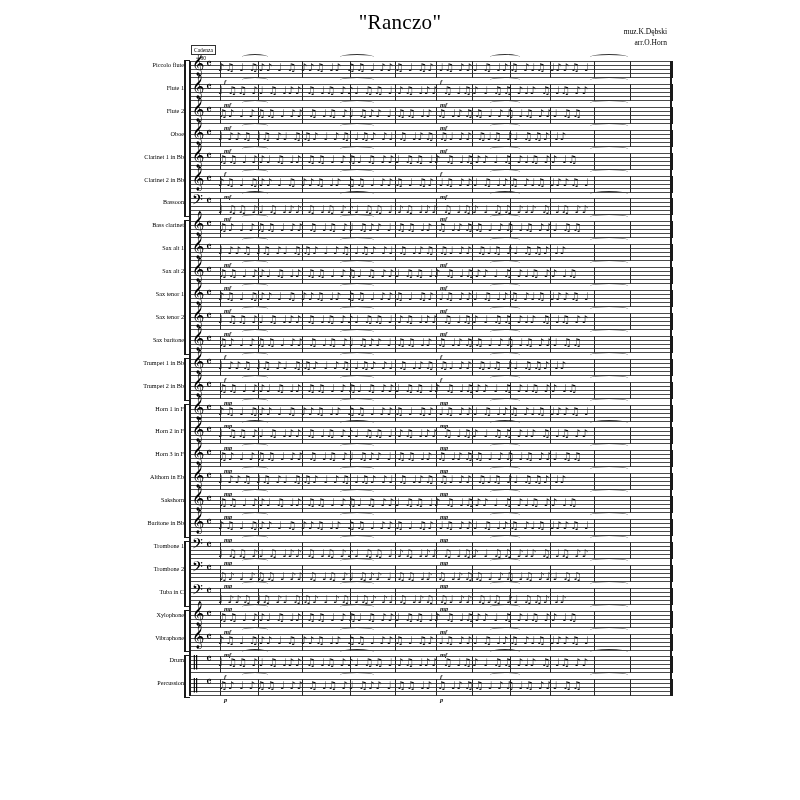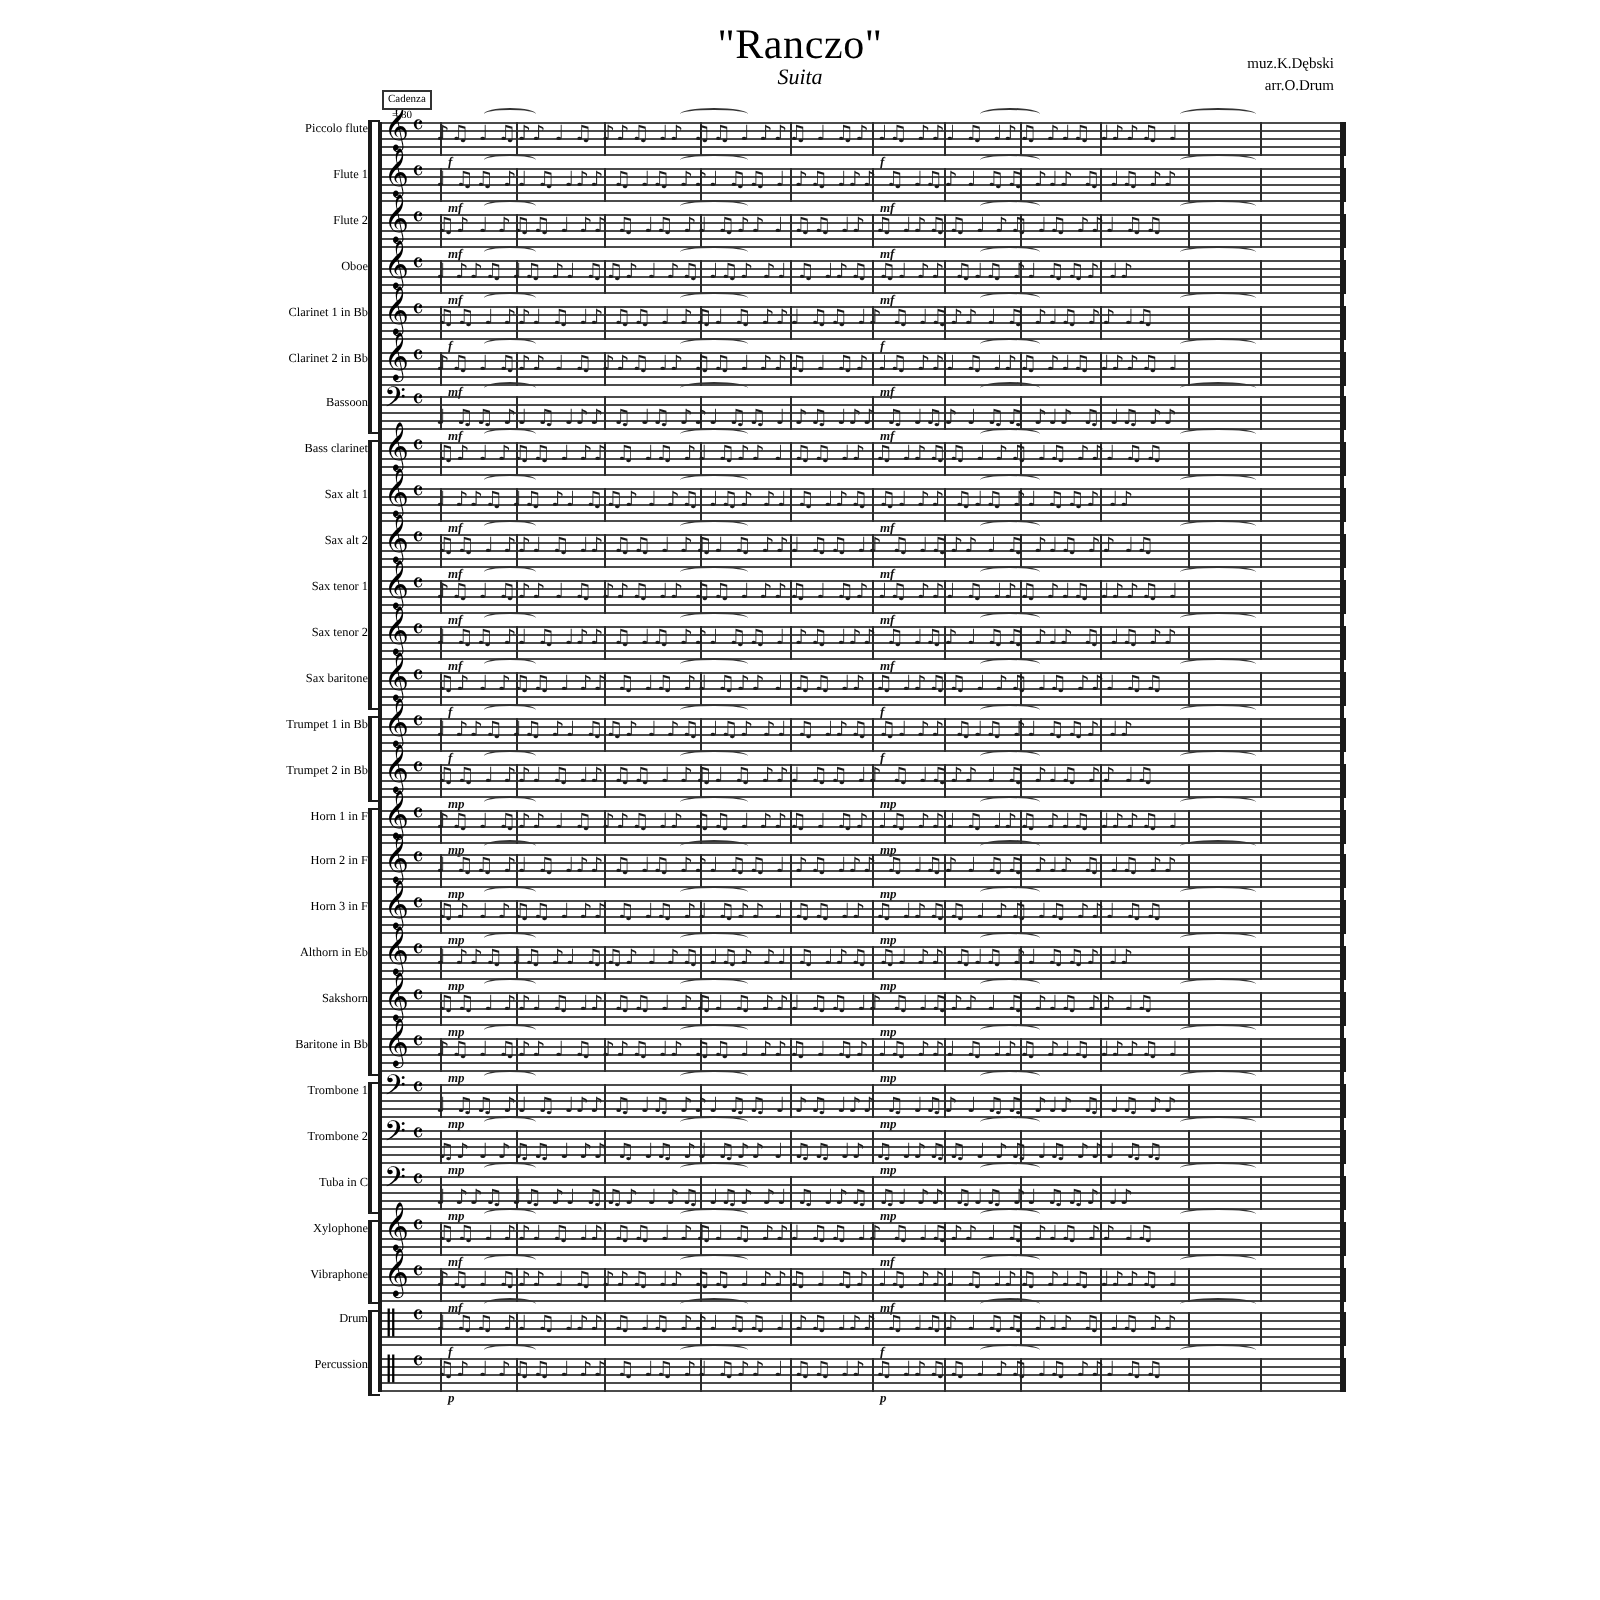--- a/index.html
+++ b/index.html
@@ -199,23 +199,22 @@
     border-radius: 50%;
     height: 5px;
   }
 </style>
 </head>
 <body>
 
 <div id="page">
 
   <div class="title">"Ranczo"</div>
-  <div class="subtitle">Suita</div>
   <div class="credit c1">muz.K.Dębski</div>
-  <div class="credit c2">arr.O.Drum</div>
+  <div class="credit c2">arr.O.Horn</div>
 
   <div id="score">
       <div class="staff" style="top: 61px;">
         <div class="lines">
           <i></i>
           <i></i>
           <i></i>
           <i></i>
           <i></i>
         </div>

